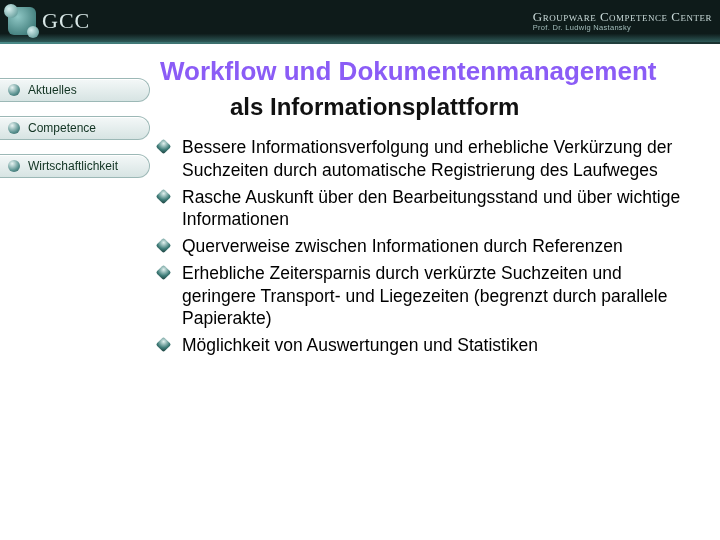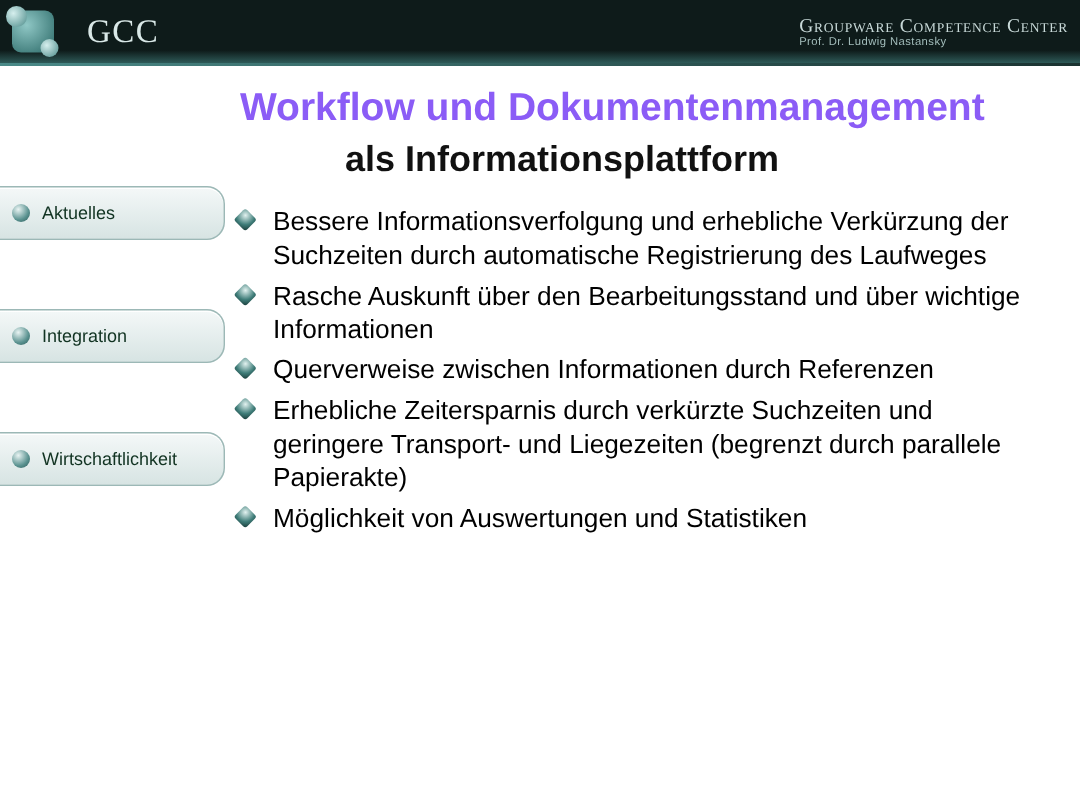--- a/index.html
+++ b/index.html
@@ -23,21 +23,21 @@
   .header::after {
     content: "";
     position: absolute;
     left: 0; right: 0; bottom: -2px;
     height: 2px;
     background: linear-gradient(to right, #4a8a88, #1a3230);
   }
   .logo-left {
     display: flex;
     align-items: center;
-    gap: 22px;
+    gap: 6px;
   }
   .logo-mark {
     width: 28px; height: 28px;
     background: radial-gradient(circle at 35% 35%, #8fc7c5, #2a6866);
     border-radius: 6px;
     position: relative;
   }
   .logo-mark::before, .logo-mark::after {
     content: "";
     position: absolute;
@@ -87,35 +87,34 @@
     color: #111;
     margin: 6px 0 16px 230px;
   }
   .sidebar {
     position: absolute;
     left: 0;
     top: 78px;
     width: 150px;
   }
   .nav-item {
-    height: 36px;
+    height: 24px;
     margin-bottom: 14px;
     background: linear-gradient(to bottom, #f4f8f8, #d7e4e3);
     border: 1px solid #9cb8b6;
     border-left: none;
     border-radius: 0 12px 12px 0;
     display: flex;
     align-items: center;
     padding-left: 8px;
     font-size: 12px;
     color: #132;
     cursor: pointer;
     box-shadow: inset 0 1px 0 #fff;
     position: relative;
-    margin-top: 46px;
   }
   .nav-item .dot {
     width: 12px; height: 12px;
     border-radius: 50%;
     background: radial-gradient(circle at 35% 30%, #e9f4f3, #5a9290 60%, #2a5856);
     margin-right: 8px;
     flex-shrink: 0;
   }
   .content {
     position: absolute;
@@ -160,21 +159,21 @@
 
 <div class="title">Workflow und Dokumentenmanagement</div>
 
 <div class="sidebar">
   <div class="nav-item">
     <span class="dot"></span>
     <span>Aktuelles</span>
   </div>
   <div class="nav-item">
     <span class="dot"></span>
-    <span>Integration</span>
+    <span>Competence</span>
   </div>
   <div class="nav-item">
     <span class="dot"></span>
     <span>Wirtschaftlichkeit</span>
   </div>
 </div>
 
 <div class="subtitle">als Informationsplattform</div>
 
 <div class="content">

